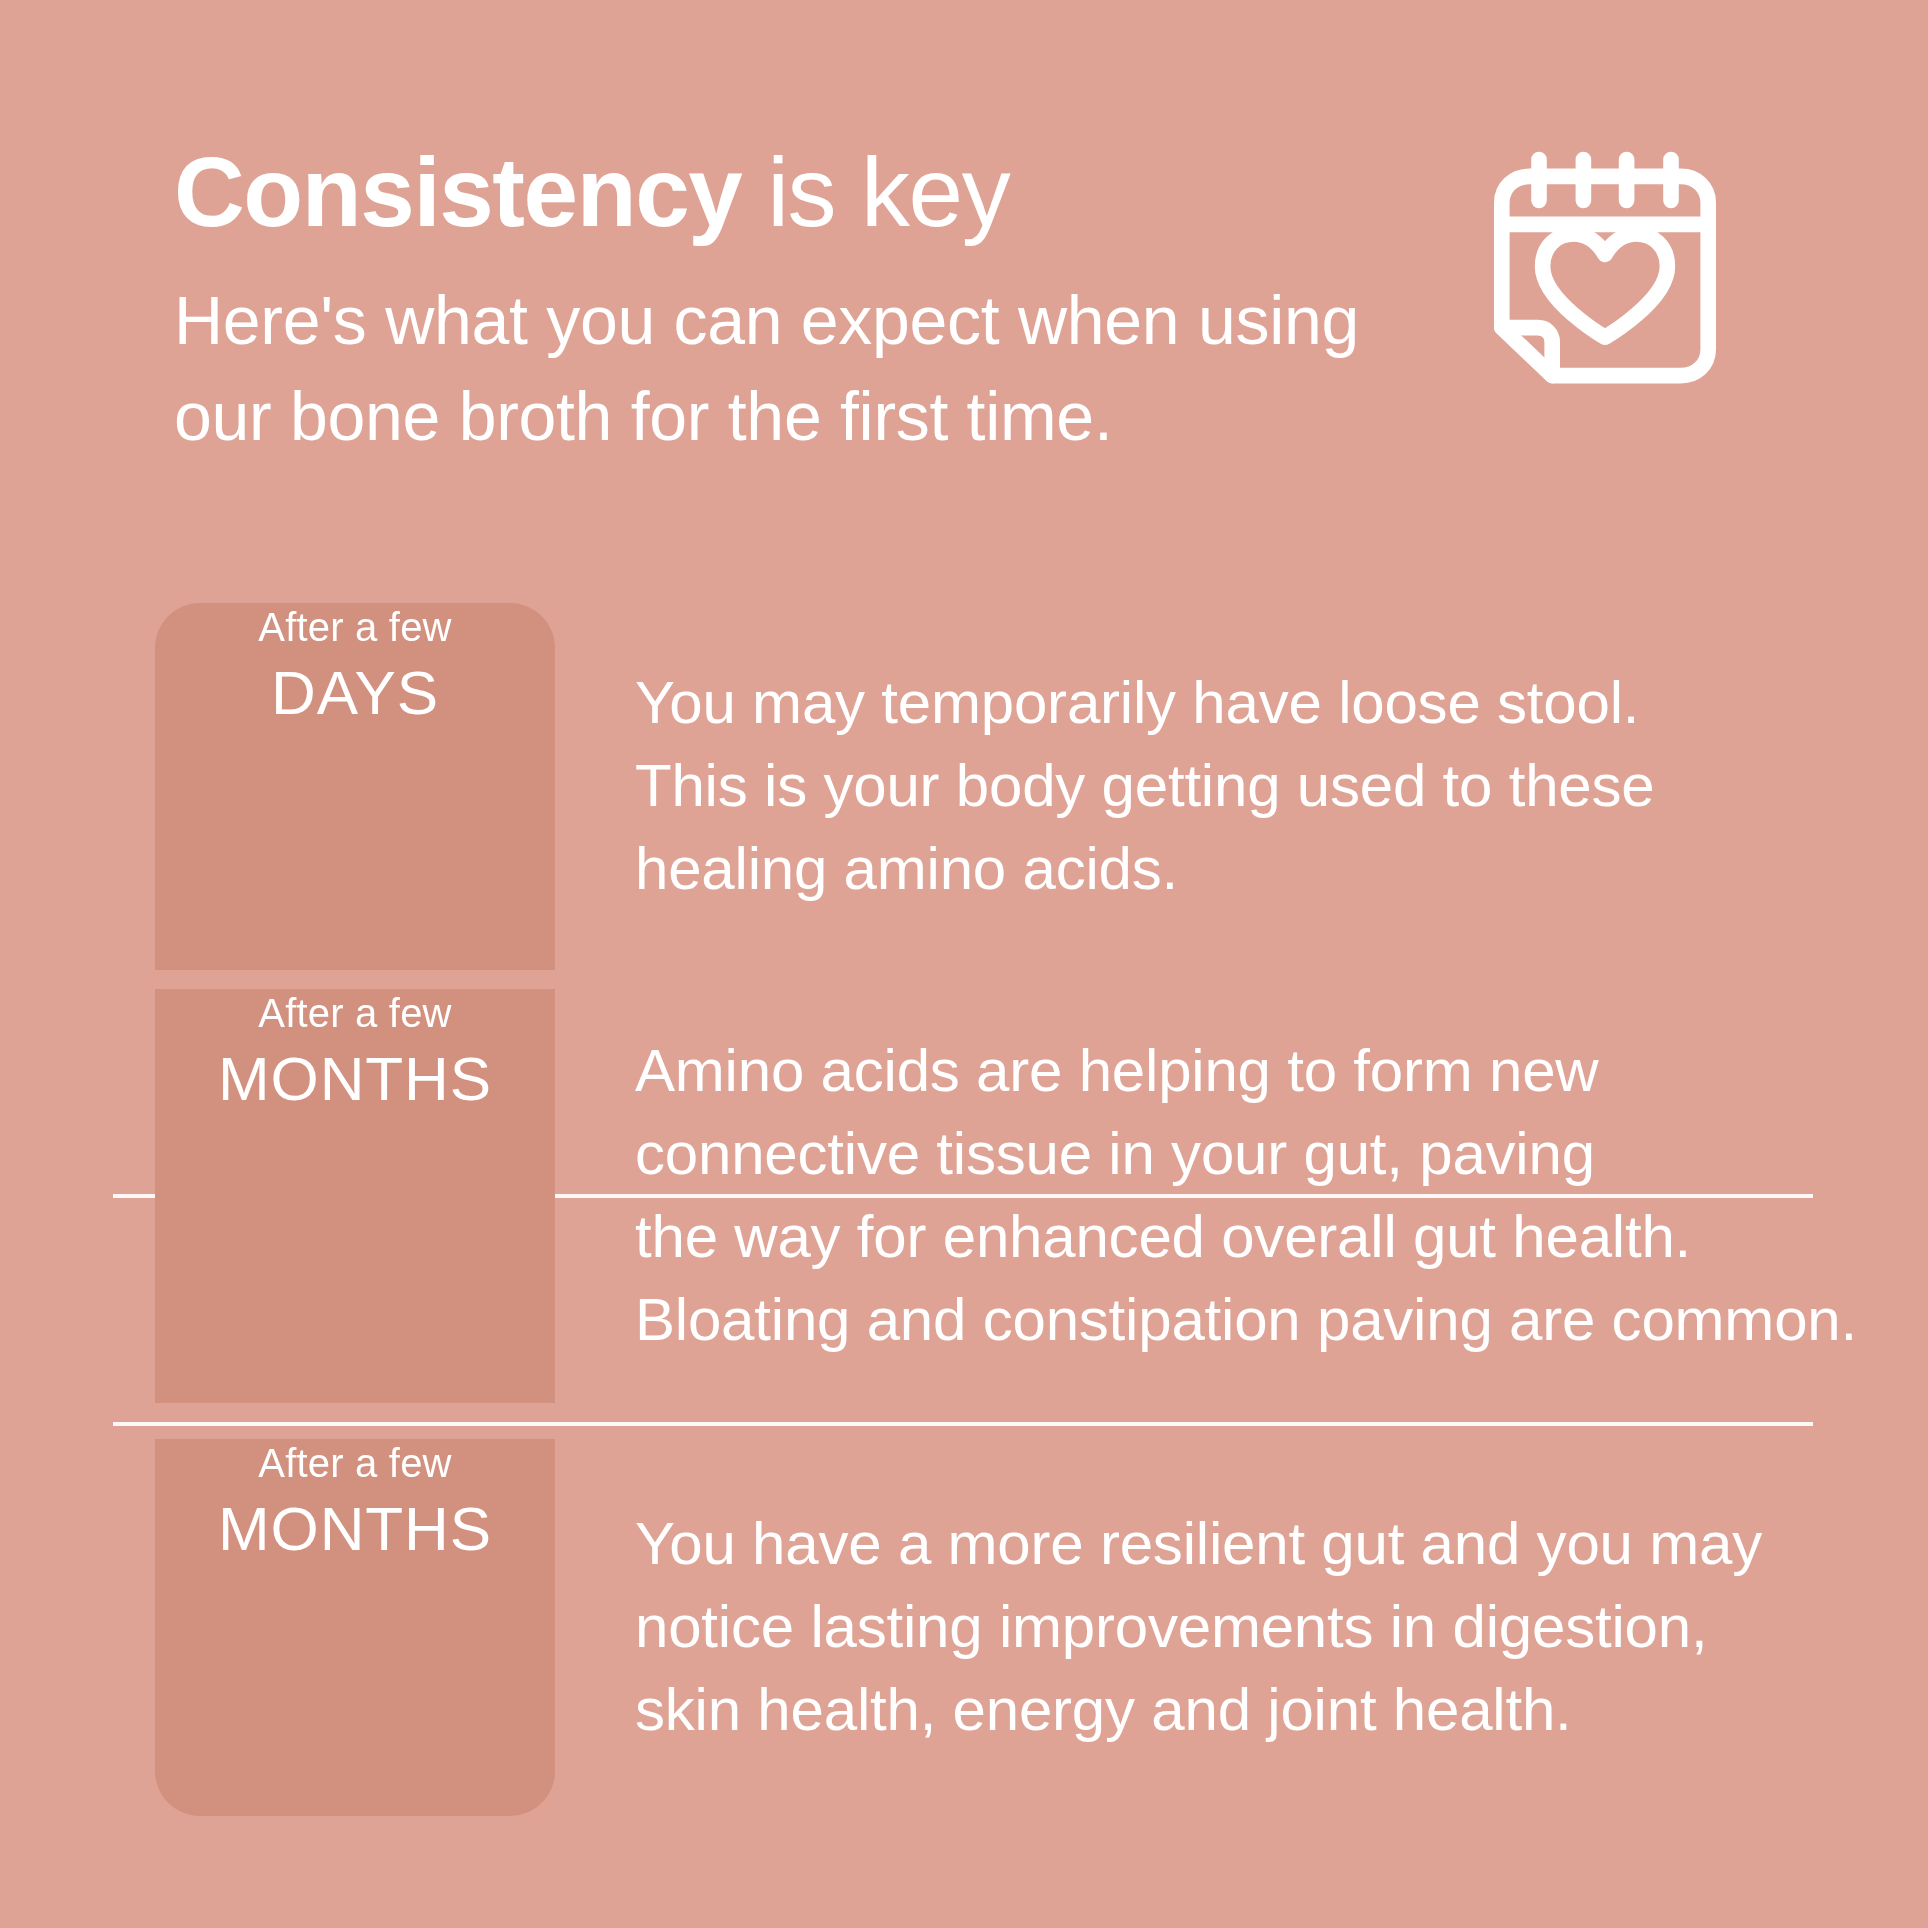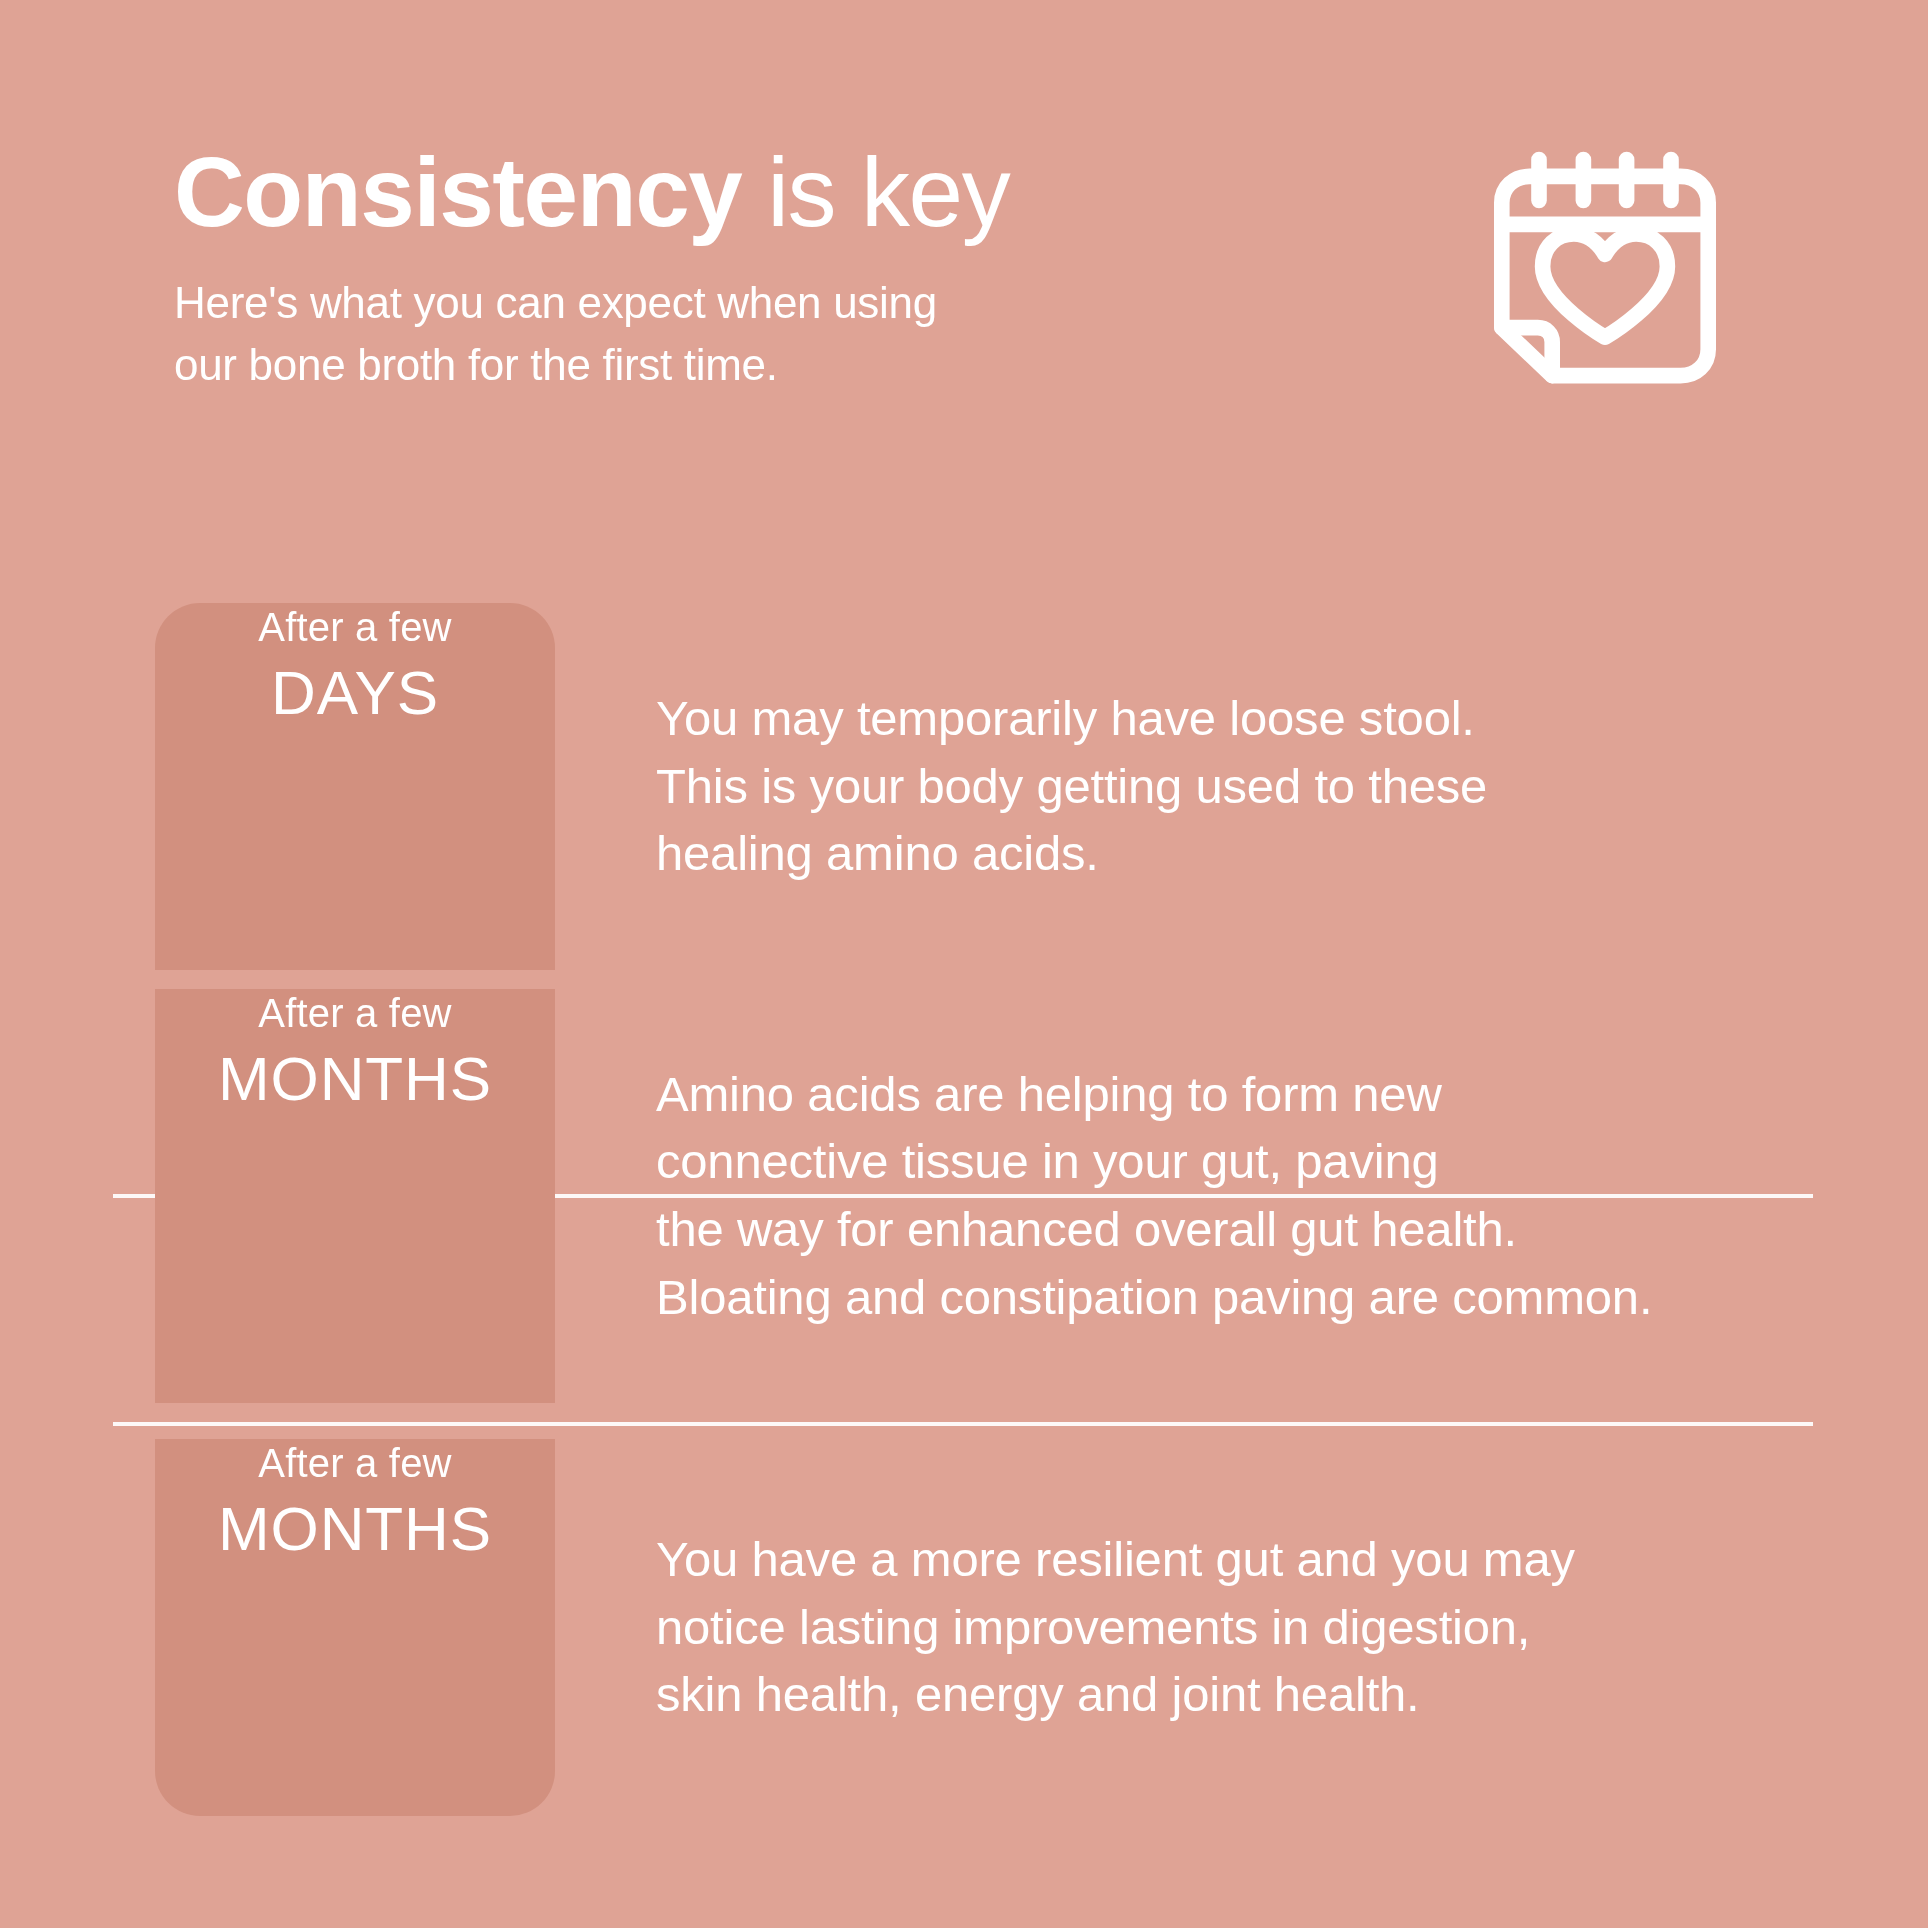--- a/index.html
+++ b/index.html
@@ -41,21 +41,21 @@
     margin-bottom: 28px;
   }
   .title-strong {
     font-weight: 700;
   }
   .title-light {
     font-weight: 300;
   }
 
   .subtitle {
-    font-size: 44px;
+    font-size: 68px;
     font-weight: 300;
     line-height: 1.42;
     letter-spacing: -0.3px;
   }
   .subtitle-line { display: block; white-space: nowrap; }
 
   .header-icon {
     width: 264px;
     height: 254px;
     flex: 0 0 auto;
@@ -118,26 +118,25 @@
   .body-cell {
     flex: 1 1 auto;
     padding-left: 80px;
     padding-right: 38px;
     display: flex;
     flex-direction: column;
     justify-content: center;
   }
   .body-line {
     display: block;
-    font-size: 49px;
+    font-size: 60px;
     font-weight: 300;
     line-height: 1.38;
     letter-spacing: -0.2px;
     white-space: nowrap;
-    margin-left: 21px;
   }
 
   .row-1 { height: 367px; }
   .row-2 { height: 452px; }
   .row-3 { height: 414px; }
 
   .row-1 .label-cell { height: 367px; }
   .row-2 .label-cell { height: 414px; margin-top: 19px; margin-bottom: 19px; }
   .row-3 .label-cell { height: 377px; margin-top: 17px; }
 

